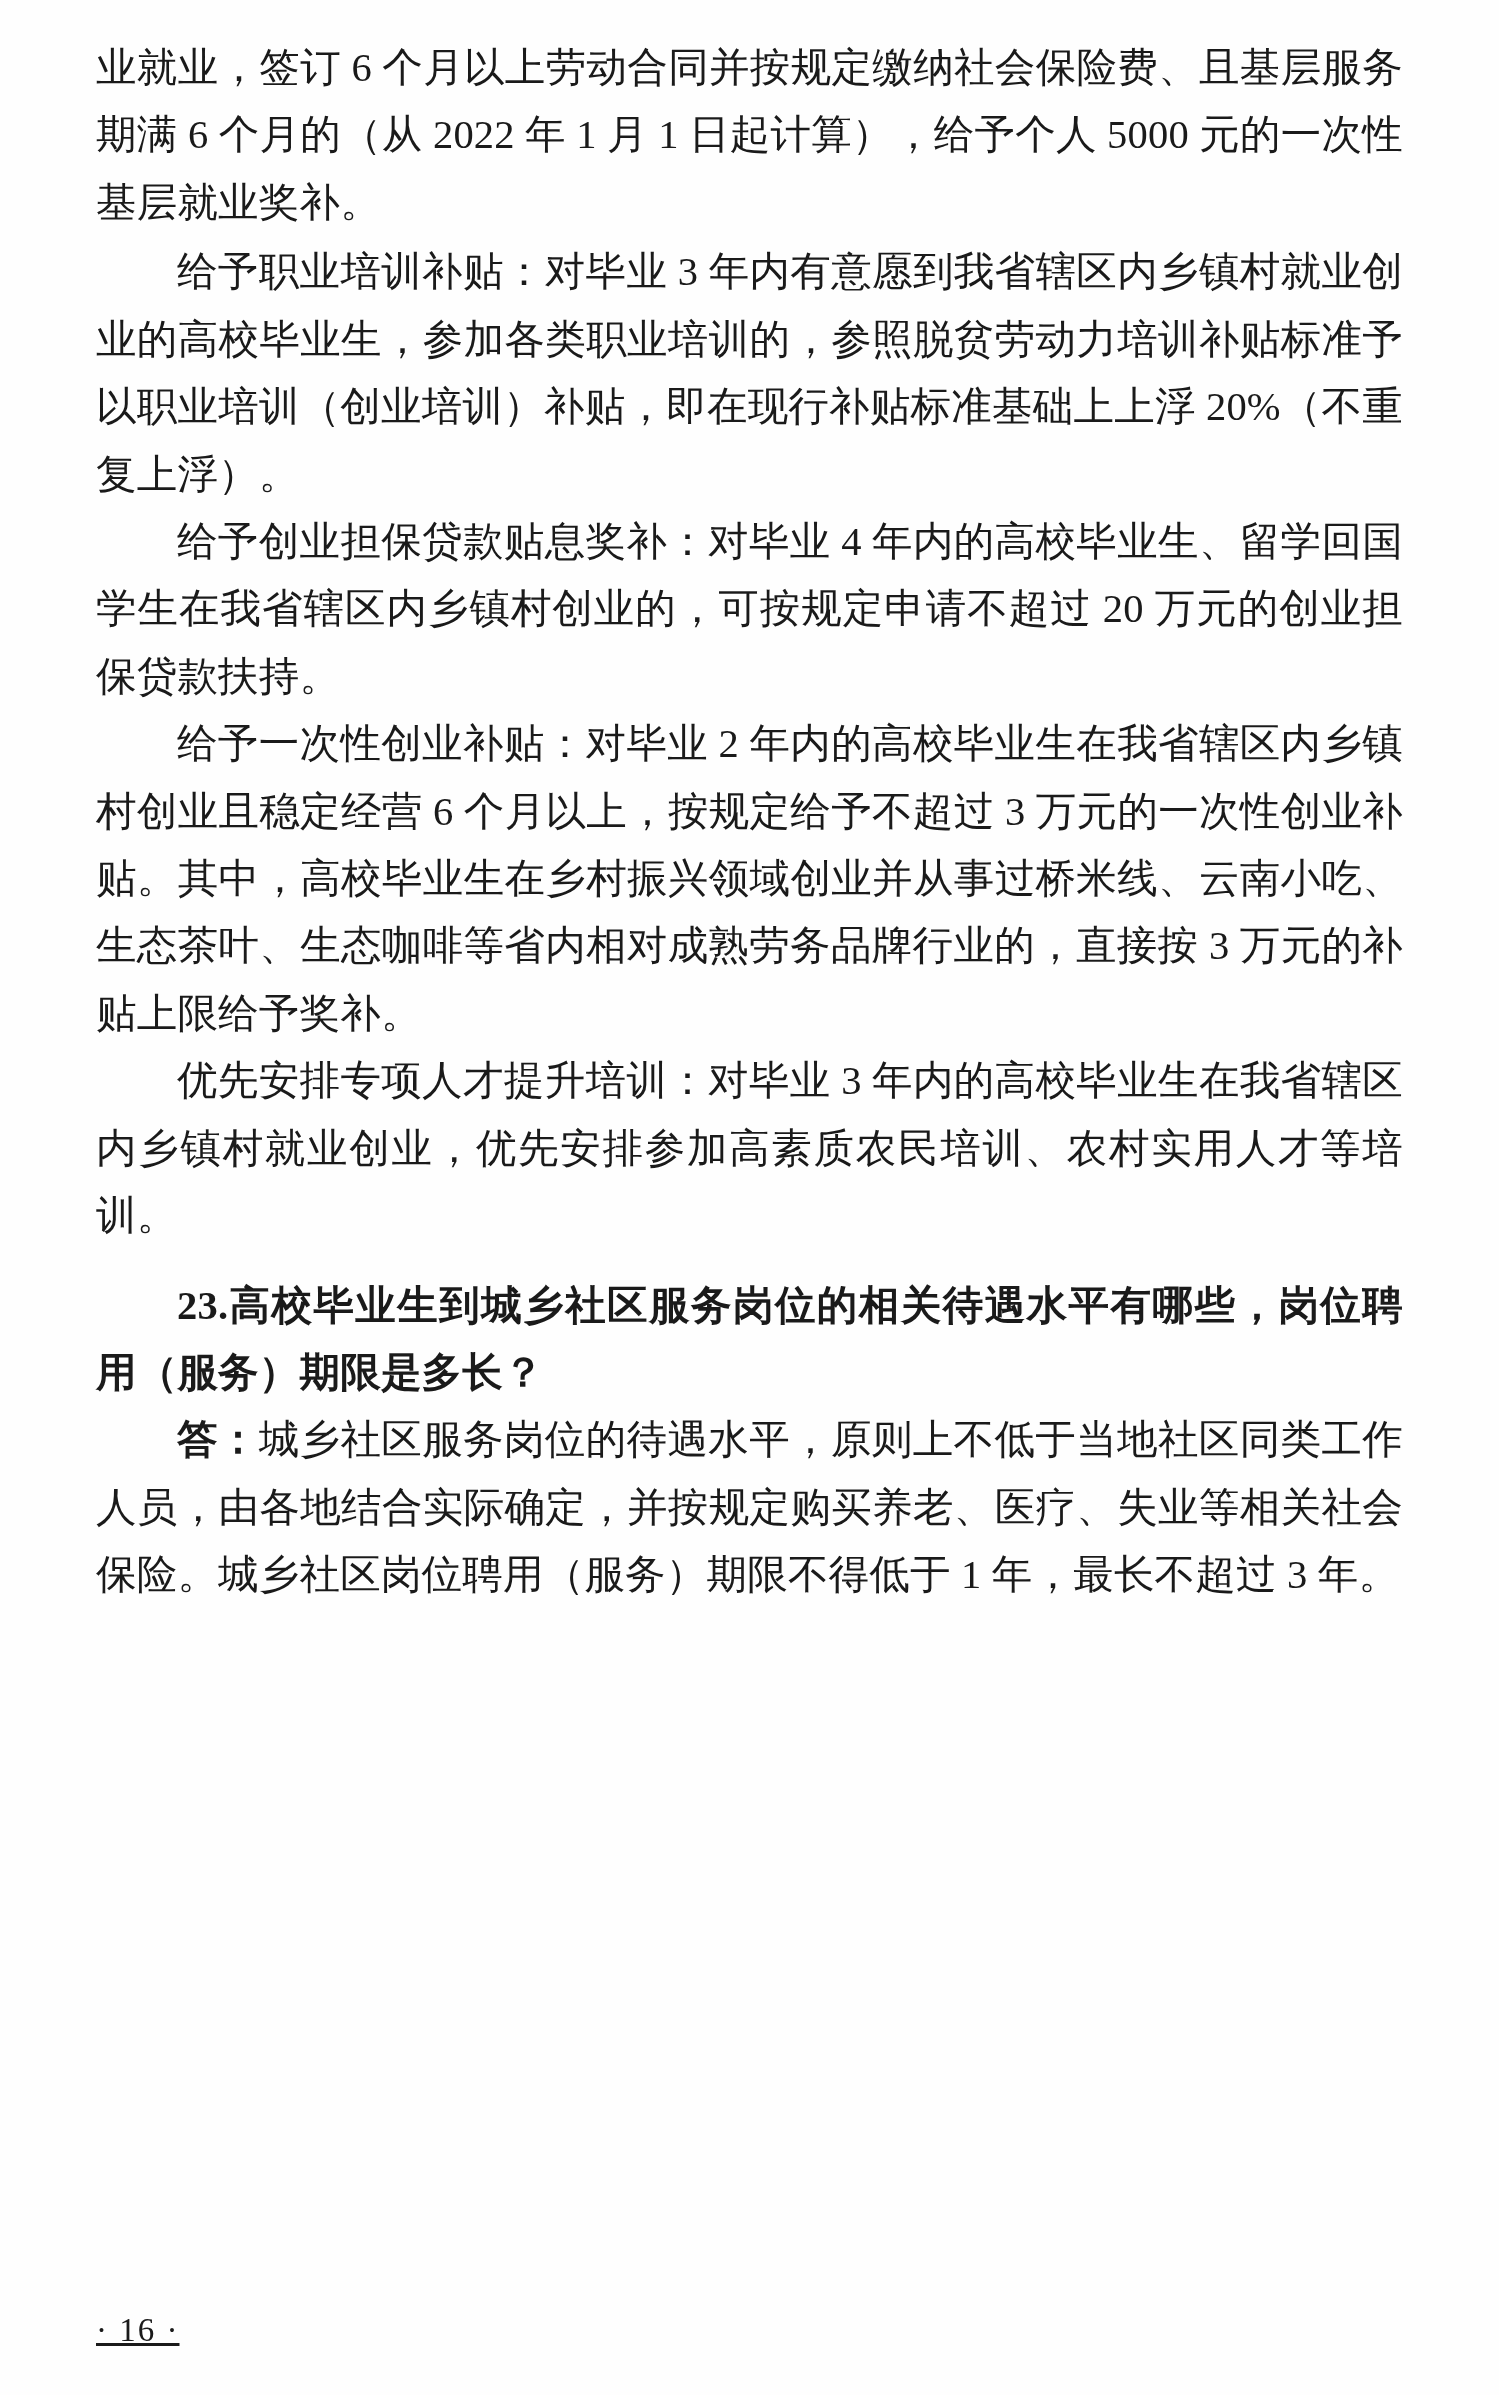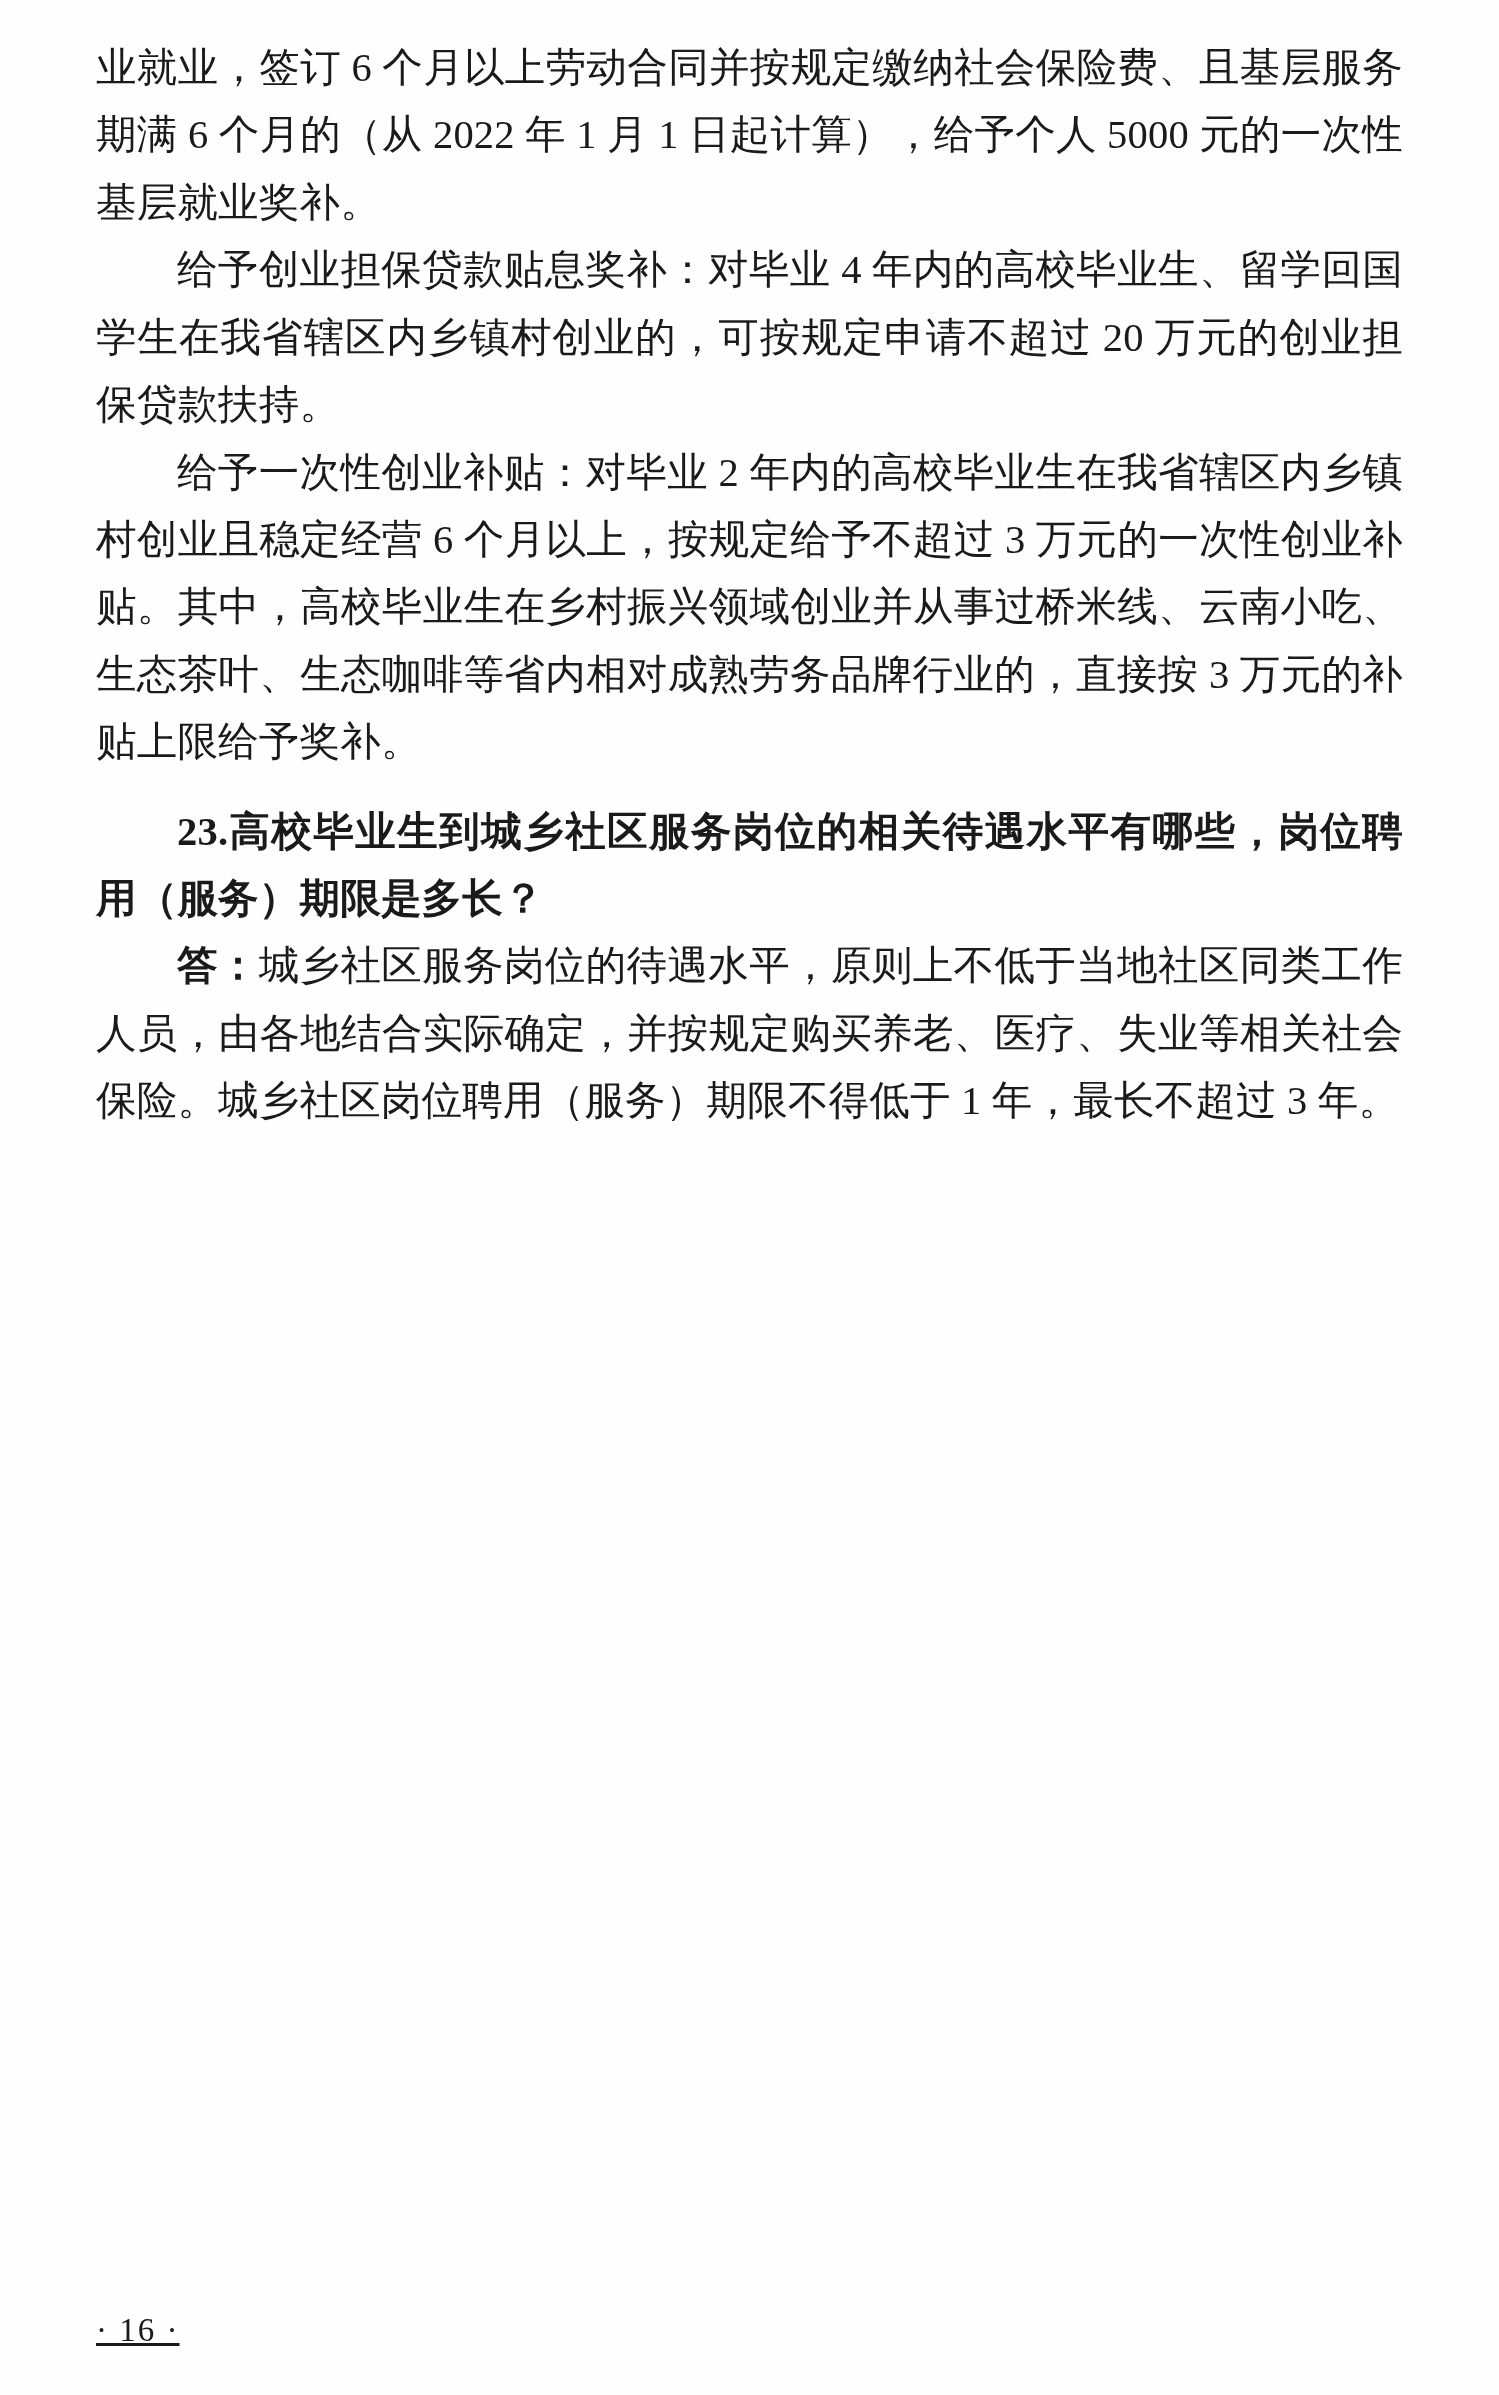--- a/index.html
+++ b/index.html
@@ -66,26 +66,28 @@
 </style>
 </head>
 <body>
 
 <div class="page">
 
   <div class="body-text">
 
     <p class="cont">业就业，签订 6 个月以上劳动合同并按规定缴纳社会保险费、且基层服务期满 6 个月的（从 2022 年 1 月 1 日起计算），给予个人 5000 元的一次性基层就业奖补。</p>
 
+    <p class="indent gap-top">给予职业培训补贴：对毕业 3 年内有意愿到我省辖区内乡镇村就业创业的高校毕业生，参加各类职业培训的，参照脱贫劳动力培训补贴标准予以职业培训（创业培训）补贴，即在现行补贴标准基础上上浮 20%（不重复上浮）。</p>
 
     <p class="indent">给予创业担保贷款贴息奖补：对毕业 4 年内的高校毕业生、留学回国学生在我省辖区内乡镇村创业的，可按规定申请不超过 20 万元的创业担保贷款扶持。</p>
 
     <p class="indent">给予一次性创业补贴：对毕业 2 年内的高校毕业生在我省辖区内乡镇村创业且稳定经营 6 个月以上，按规定给予不超过 3 万元的一次性创业补贴。其中，高校毕业生在乡村振兴领域创业并从事过桥米线、云南小吃、生态茶叶、生态咖啡等省内相对成熟劳务品牌行业的，直接按 3 万元的补贴上限给予奖补。</p>
 
 
+    <p class="indent">优先安排专项人才提升培训：对毕业 3 年内的高校毕业生在我省辖区内乡镇村就业创业，优先安排参加高素质农民培训、农村实用人才等培训。</p>
 
     <p class="qa-heading"><span>23.</span><span>高校毕业生到城乡社区服务岗位的相关待遇水平有哪些，岗位聘用（服务）期限是多长？</span></p>
 
     <p class="answer"><span class="lead">答：</span><span>城乡社区服务岗位的待遇水平，原则上不低于当地社区同类工作人员，由各地结合实际确定，并按规定购买养老、医疗、失业等相关社会保险。城乡社区岗位聘用（服务）期限不得低于 1 年，最长不超过 3 年。</span></p>
 
   </div>
 
   <div class="page-number">· 16 ·</div>
 
 </div>

